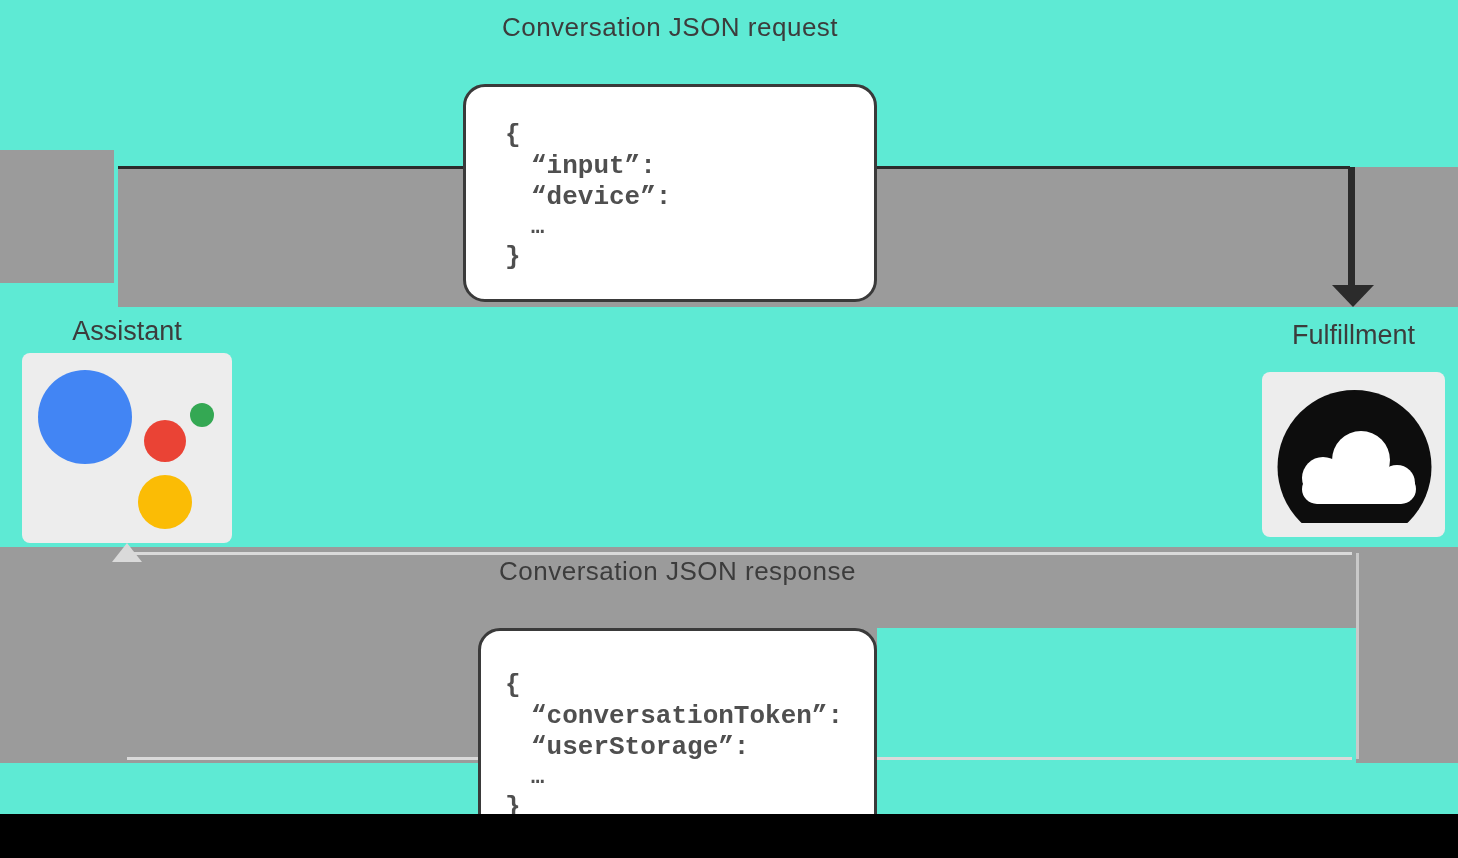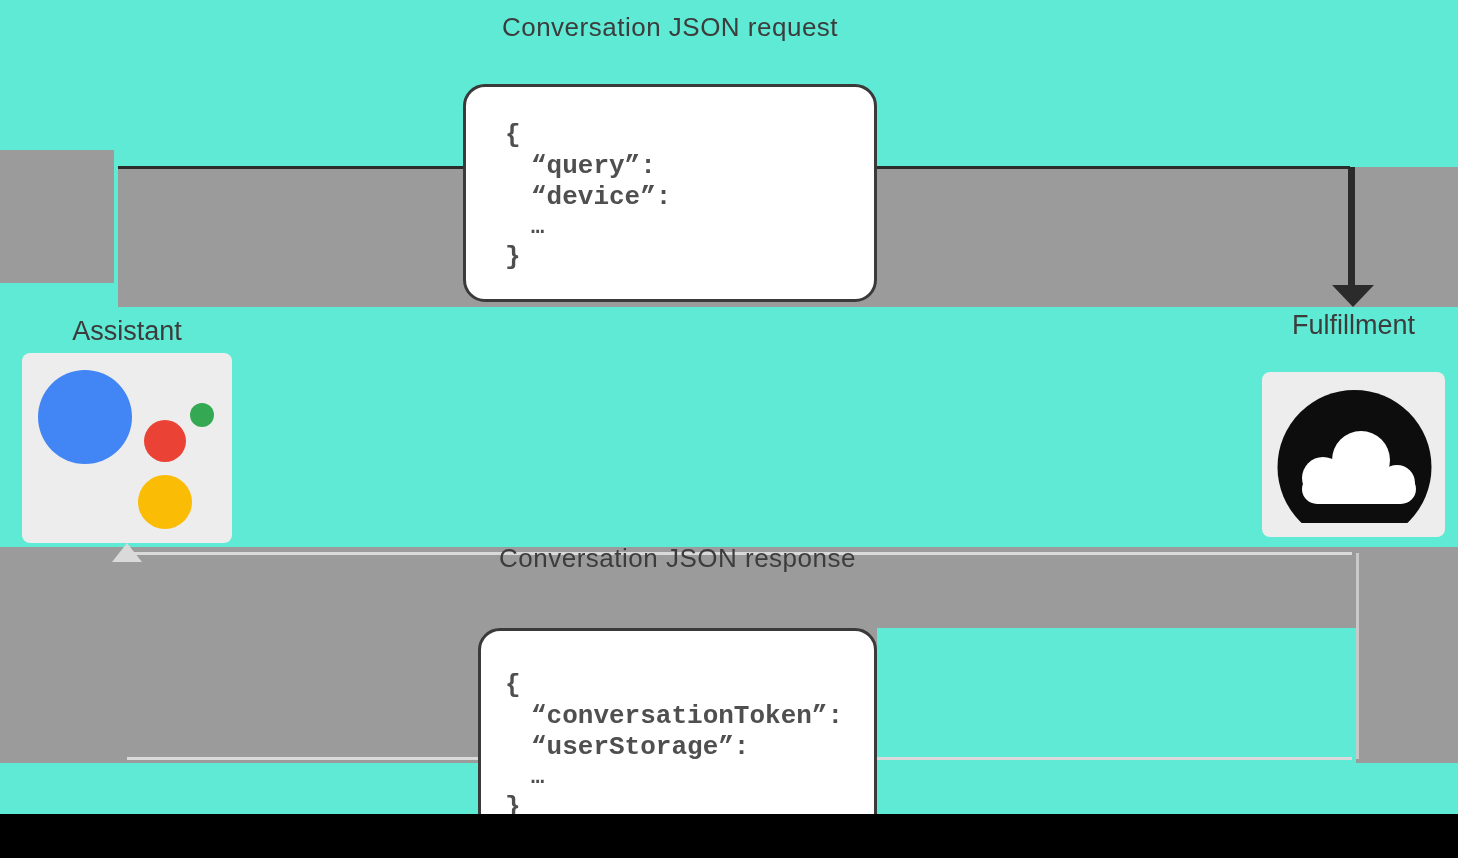--- a/index.html
+++ b/index.html
@@ -26,39 +26,39 @@
   #arrow-bot-hline2{left:127px;top:757px;width:1225px;height:3px;}
   #arrow-bot-vline{left:1356px;top:553px;width:3px;height:206px;background:#c9c9c9;}
   #arrow-bot-head{position:absolute;left:112px;top:543px;width:0;height:0;
     border-left:15px solid transparent;border-right:15px solid transparent;
     border-bottom:19px solid #dadada;}
 
   
   .title-block{position:absolute;text-align:center;color:#3c3c3c;font-size:26px;
     line-height:30px;letter-spacing:0.5px;}
   #request-title{left:433px;top:12px;width:474px;}
-  #response-title{left:448px;top:543px;width:459px;}
+  #response-title{left:448px;top:556px;width:459px;}
 
   
   .json-box{position:absolute;background:#fff;border:3px solid #3a3a3a;border-radius:22px;
     box-sizing:border-box;font-family:"Liberation Mono",monospace;font-weight:700;
     font-size:26px;line-height:31px;color:#4f4f4f;}
   #box-request{left:463px;top:84px;width:414px;height:218px;padding:33px 10px 0 39px;}
   #box-response{left:478px;top:628px;width:399px;height:224px;padding:39px 10px 0 24px;}
   .code-line{white-space:pre;}
   .code-line.indent{padding-left:26px;}
   .code-line.dots{font-size:22px;line-height:29px;}
 
   
   .tile{position:absolute;background:#ededed;border-radius:8px;}
   #tile-assistant{left:22px;top:353px;width:210px;height:190px;}
   #tile-fulfillment{left:1262px;top:372px;width:183px;height:165px;}
   .endpoint-label{position:absolute;text-align:center;color:#3c3c3c;font-size:27px;}
   #label-assistant{left:22px;top:316px;width:210px;}
-  #label-fulfillment{left:1262px;top:310px;width:183px;}
+  #label-fulfillment{left:1262px;top:320px;width:183px;}
 
   
   .dot{position:absolute;border-radius:50%;}
   #assistant-blue{left:16px;top:17px;width:94px;height:94px;background:#4285f4;}
   #assistant-green{left:168px;top:50px;width:24px;height:24px;background:#34a853;}
   #assistant-red{left:122px;top:67px;width:42px;height:42px;background:#ea4335;}
   #assistant-yellow{left:116px;top:122px;width:54px;height:54px;background:#fbbc05;}
 
   
   #cloud-svg{position:absolute;left:15px;top:18px;}
@@ -82,21 +82,21 @@
   <div class="light-line" id="arrow-bot-hline2"></div>
   <div class="light-line" id="arrow-bot-vline"></div>
   <div id="arrow-bot-head"></div>
 
   <div class="title-block" id="request-title">
     <div>Conversation JSON request</div>
   </div>
 
   <div class="json-box" id="box-request">
     <div class="code-line">{</div>
-    <div class="code-line indent">“query”:</div>
+    <div class="code-line indent">“input”:</div>
     <div class="code-line indent">“device”:</div>
     <div class="code-line indent dots">…</div>
     <div class="code-line">}</div>
   </div>
 
   <div class="title-block" id="response-title">
     <div>Conversation JSON response</div>
   </div>
 
   <div class="json-box" id="box-response">

